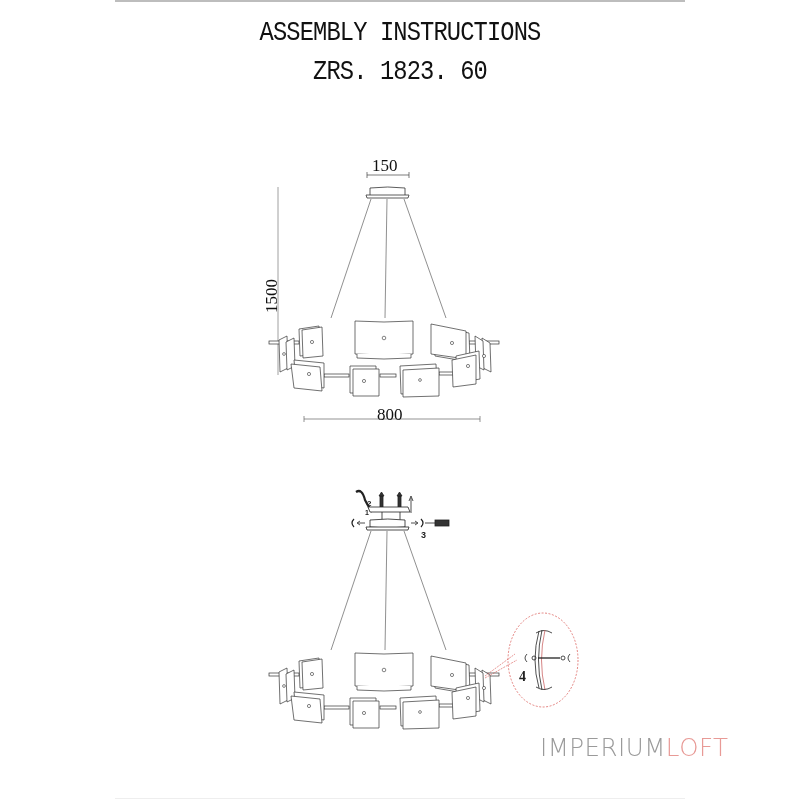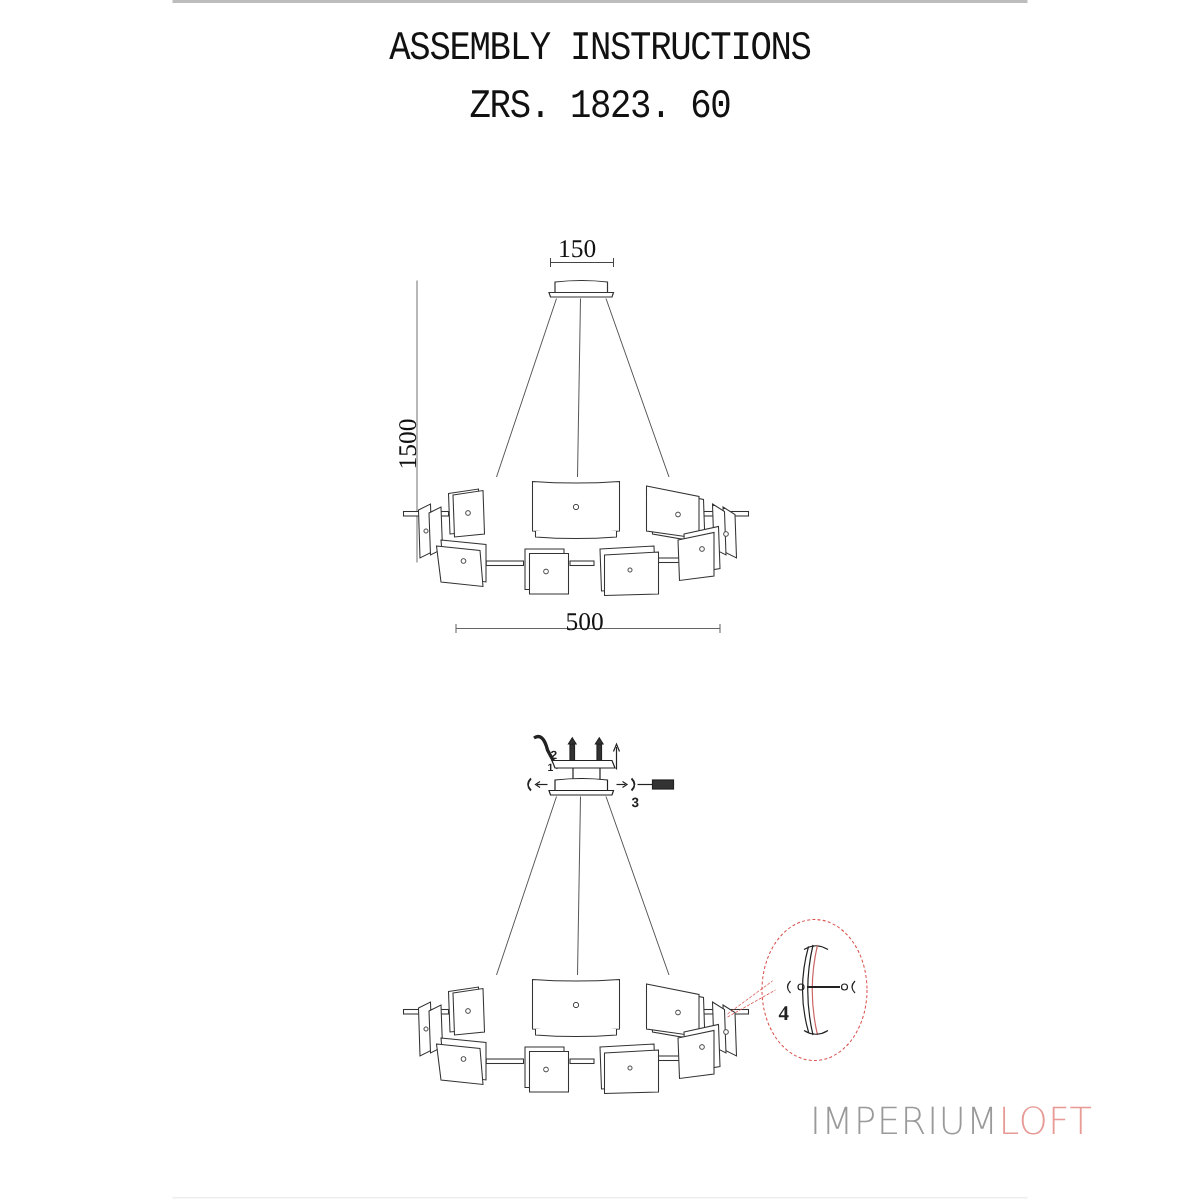--- a/index.html
+++ b/index.html
@@ -159,21 +159,21 @@
       <circle cx="534" cy="658" r="2"></circle>
       <line x1="538" y1="658" x2="560" y2="658" stroke-width="1.3"></line>
       <circle cx="563" cy="658" r="2"></circle>
       <path d="M570,654 Q566,658 570,662"></path>
     </g>
   </g>
 </svg>
 
 <div class="dim dim-150">150</div>
 <div class="dim dim-1500">1500</div>
-<div class="dim dim-600">500</div>
+<div class="dim dim-600">800</div>
 
 <div class="step step-2">2</div>
 <div class="step step-1">1</div>
 <div class="step step-3">3</div>
 <div class="step step-4">4</div>
 
 <div class="logo">
   <span class="a">IMPERIUM</span><span class="b">LOFT</span>
 </div>
 

